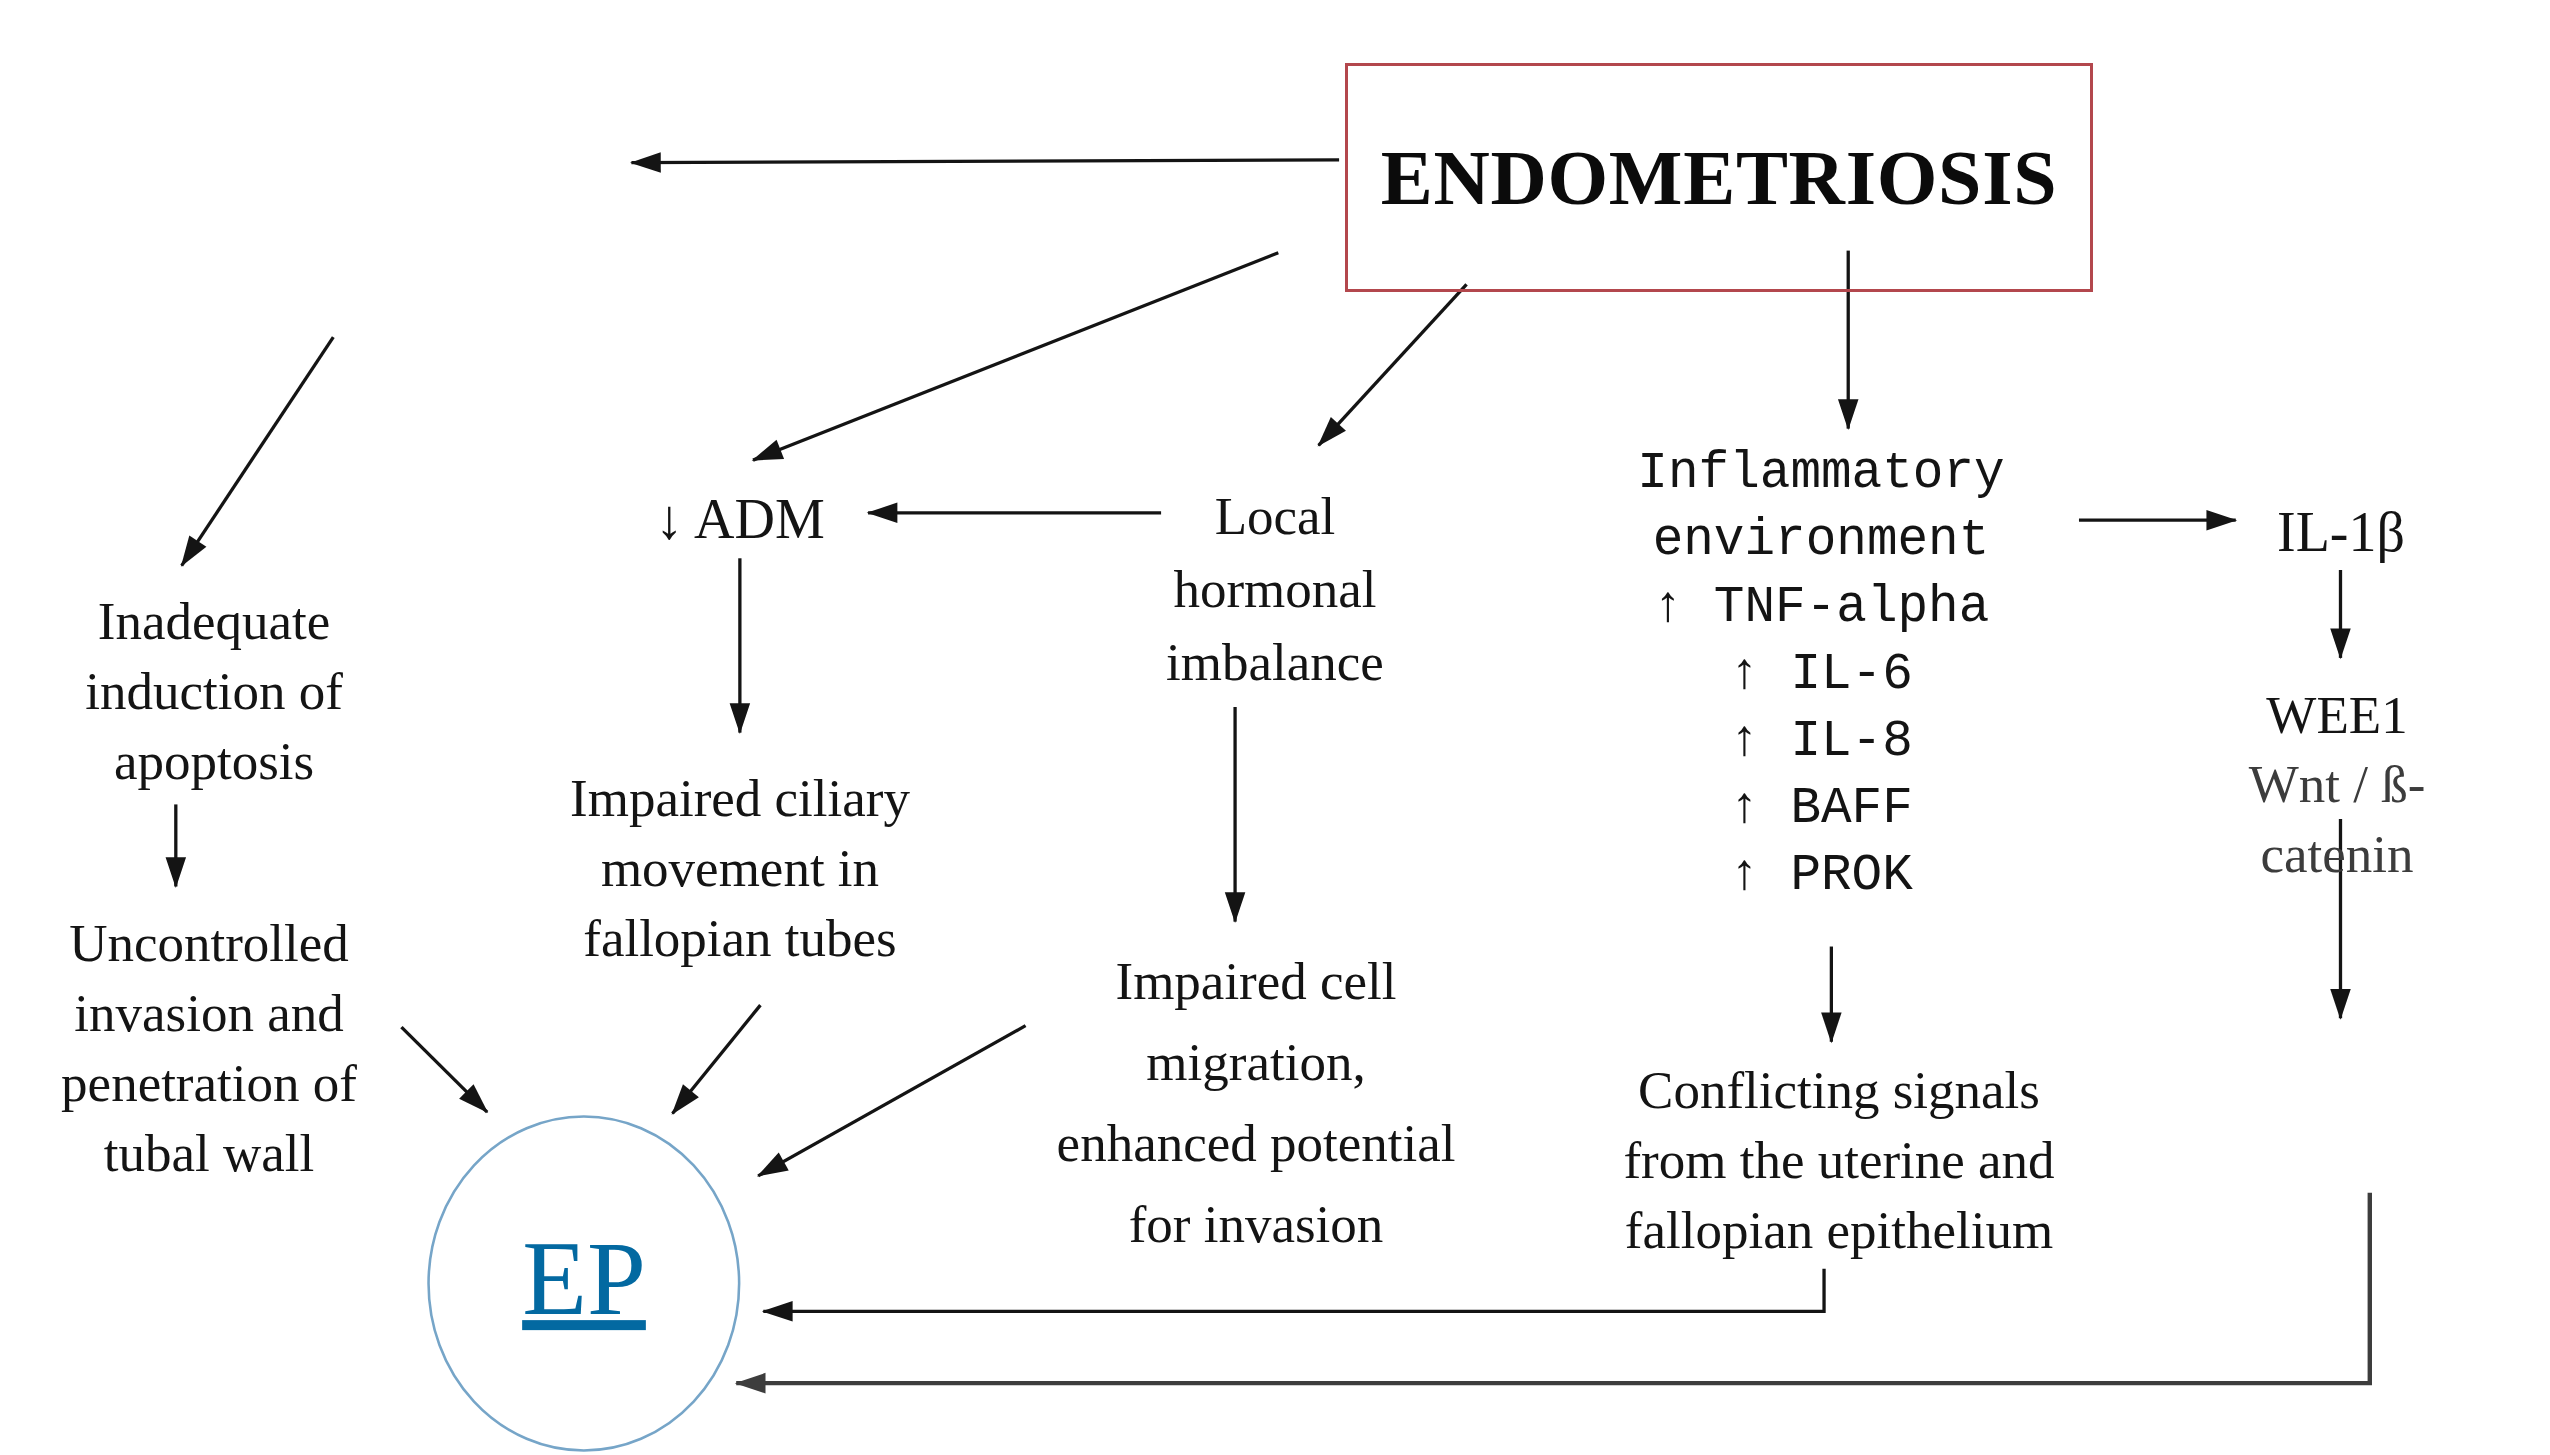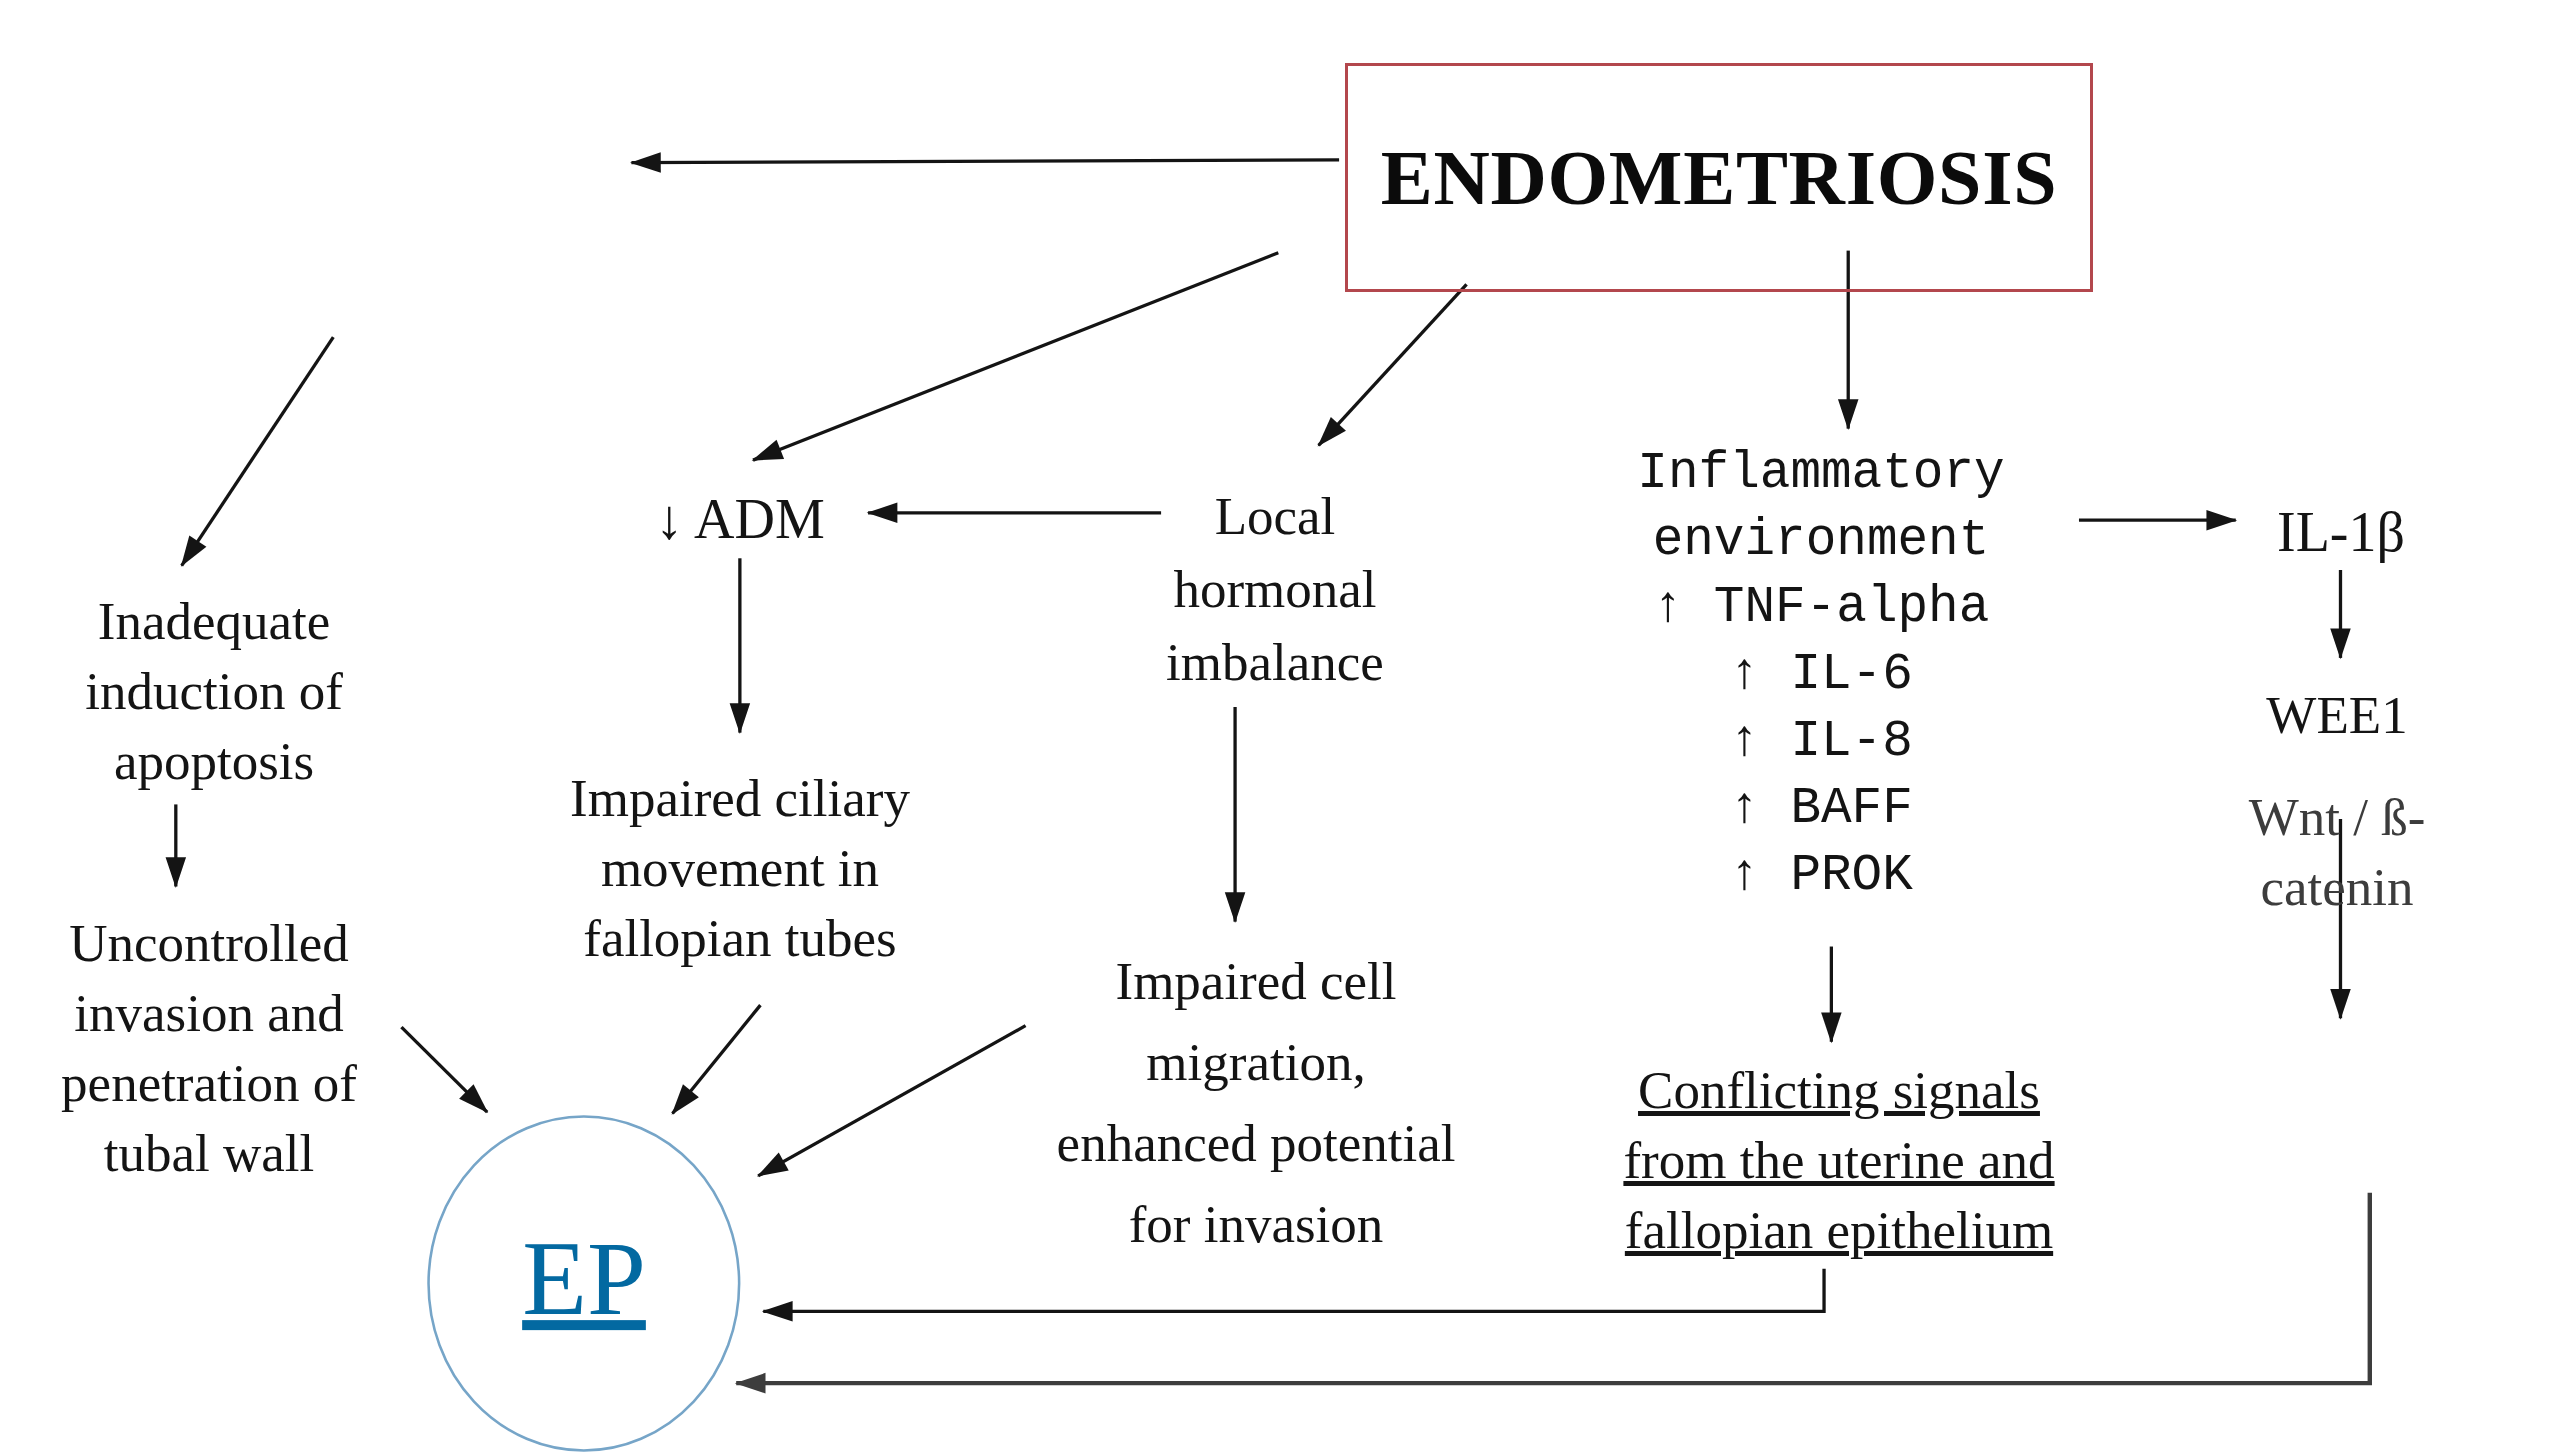--- a/index.html
+++ b/index.html
@@ -26,21 +26,21 @@
     position:absolute;
     left:1345px;top:63px;width:748px;height:229px;
     border:3.7px solid #b3474d;
     display:flex;align-items:center;justify-content:center;
     box-sizing:border-box;
   }
   .title-text{
     font-size:78px;font-weight:bold;letter-spacing:0.7px;color:#0b0b0b;
     white-space:nowrap;
   }
-  .wnt-line{color:#3c3c3c;margin-top:33px;}
+  .wnt-line{color:#3c3c3c;}
   .ep-label{
     position:absolute;left:584px;top:1284px;
     transform:translate(-50%,-54%);
     font-size:106px;color:#0369a1;text-decoration:underline;
   }
 </style>
 </head>
 <body>
 
 <div class="stage">
@@ -113,21 +113,21 @@
 
   <div class="node" style="left:740px;top:763px;">Impaired ciliary
 movement in
 fallopian tubes</div>
 
   <div class="node" style="left:1256px;top:941px;line-height:81px;">Impaired cell
 migration,
 enhanced potential
 for invasion</div>
 
-  <div class="node" style="left:1839px;top:1055px;text-decoration:underline;">Conflicting signals
+  <div class="node" style="left:1839px;top:1055px;">Conflicting signals
 from the uterine and
 fallopian epithelium</div>
 
 
   <div class="ep-label">EP</div>
 
 </div>
 
 
 </body></html>

